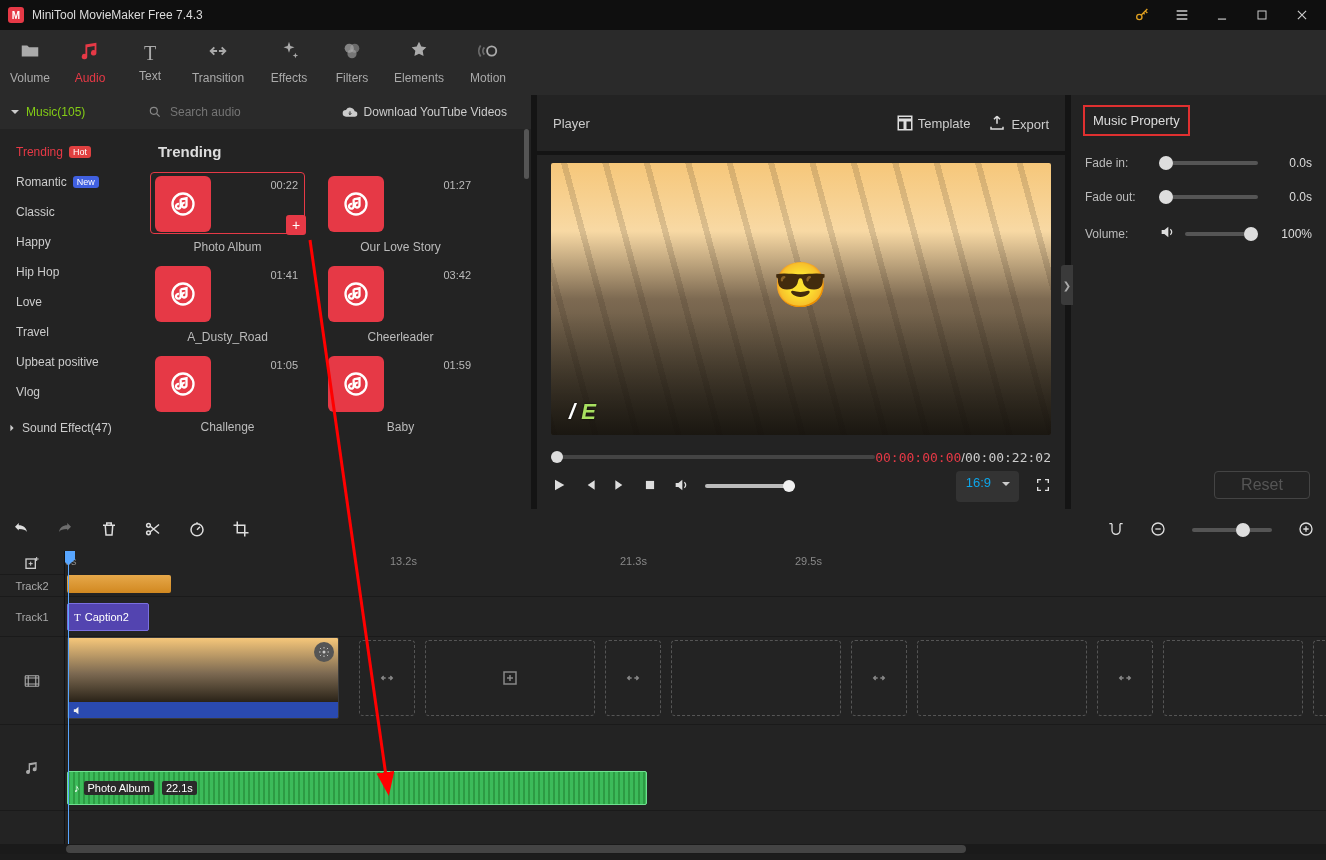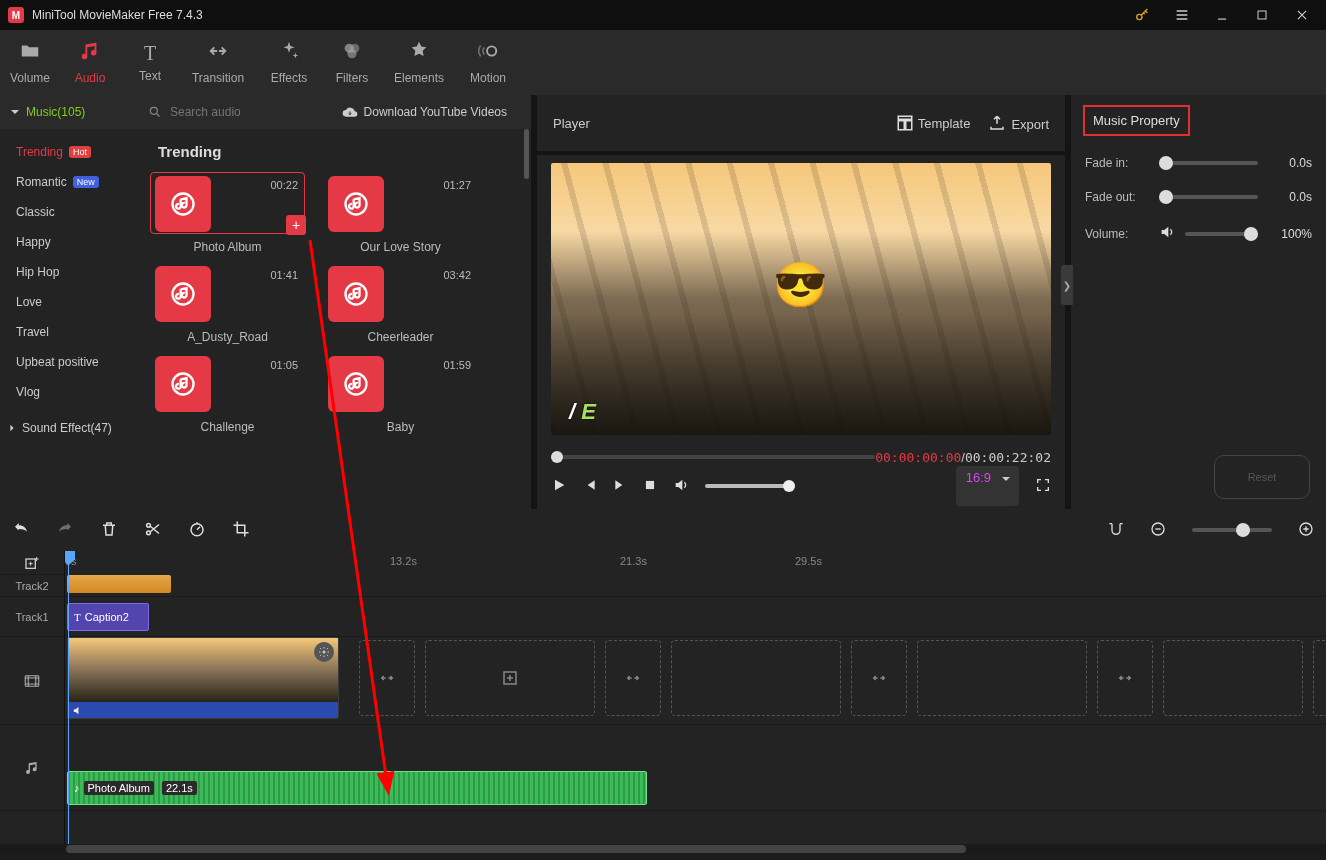--- a/index.html
+++ b/index.html
@@ -73,31 +73,31 @@
   .preview .mark b{color:#A8E060}
   .progress{height:24px;display:flex;align-items:center;margin-top:10px}
   .track{flex:1;height:4px;background:#444;border-radius:2px;position:relative}
   .track .knob{position:absolute;left:0;top:-4px;width:12px;height:12px;background:#DDD;border-radius:50%}
   .time-cur{color:var(--accent);font-family:monospace;font-size:13px}
   .time-tot{color:#CCC;font-family:monospace;font-size:13px}
   .player-ctrls{height:34px;display:flex;align-items:center;gap:16px;color:#DDD}
   .player-ctrls .spacer{flex:1}
   .vol-slider{width:90px;height:4px;background:#BBB;border-radius:2px;position:relative}
   .vol-slider .knob{position:absolute;right:0;top:-4px;width:12px;height:12px;background:#EEE;border-radius:50%}
-  .ratio-sel{background:var(--bg4);border:none;color:#d946ef;padding:4px 28px 21px 10px;border-radius:4px;position:relative}
+  .ratio-sel{background:var(--bg4);border:none;color:#0ea5e9;padding:4px 28px 12px 10px;border-radius:4px;position:relative}
   
   .rp-head{padding:10px 12px}
   .rp-title{border:2px solid #E03030;color:#DDD;padding:6px 8px;display:inline-block;font-size:13px}
   .prop-row{display:flex;align-items:center;padding:10px 14px;gap:10px;font-size:12px;color:#BBB}
   .prop-row .lbl{width:64px}
   .prop-row .slider{flex:1;height:4px;background:#555;border-radius:2px;position:relative}
   .prop-row .slider .knob{position:absolute;left:0;top:-5px;width:14px;height:14px;background:#DDD;border-radius:50%}
   .prop-row .val{width:44px;text-align:right;color:#DDD}
   .midgrip{position:absolute;left:-10px;top:170px;width:12px;height:40px;background:#3A3A3A;border-radius:3px 0 0 3px;display:flex;align-items:center;justify-content:center;color:#AAA;font-size:10px}
-  .reset{position:absolute;right:16px;bottom:10px;width:96px;height:44px;border:1px solid #444;border-radius:10px;display:flex;align-items:center;justify-content:center;color:#555;font-size:11px}
+  .reset{position:absolute;right:16px;bottom:10px;width:96px;height:28px;border:1px solid #444;border-radius:4px;display:flex;align-items:center;justify-content:center;color:#555;font-size:16px}
   
   #timeline{height:345px;background:var(--bg2);display:flex;flex-direction:column}
   .tl-toolbar{height:42px;display:flex;align-items:center;padding:0 12px;gap:26px;color:#BBB}
   .tl-toolbar .spacer{flex:1}
   .zoom-sl{width:80px;height:4px;background:#555;border-radius:2px;position:relative}
   .zoom-sl .knob{position:absolute;left:55%;top:-5px;width:14px;height:14px;background:#DDD;border-radius:50%}
   .tl-body{flex:1;display:flex;min-height:0;position:relative}
   .tl-left{width:65px;background:var(--bg2);border-right:1px solid #111}
   .tl-row{height:46px;display:flex;align-items:center;justify-content:center;color:#AAA;font-size:11px;border-bottom:1px solid #1A1A1A}
   .tl-row.tall{height:88px}

